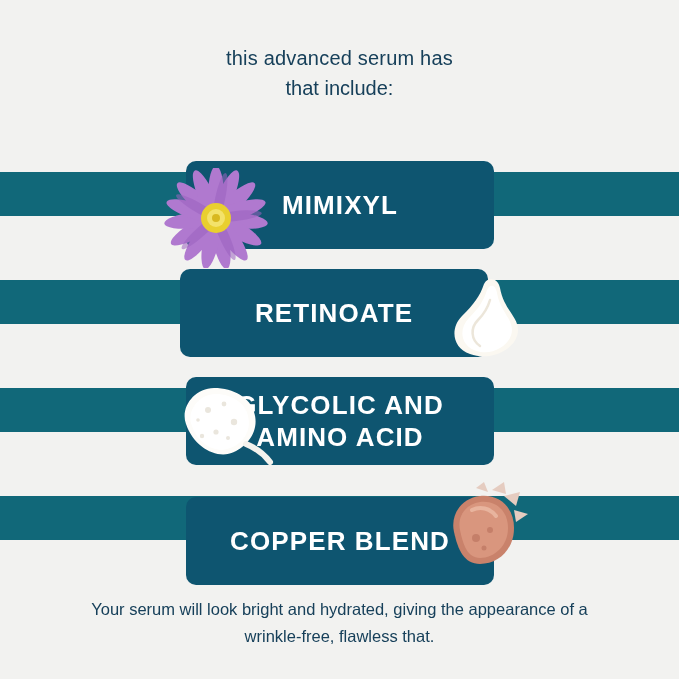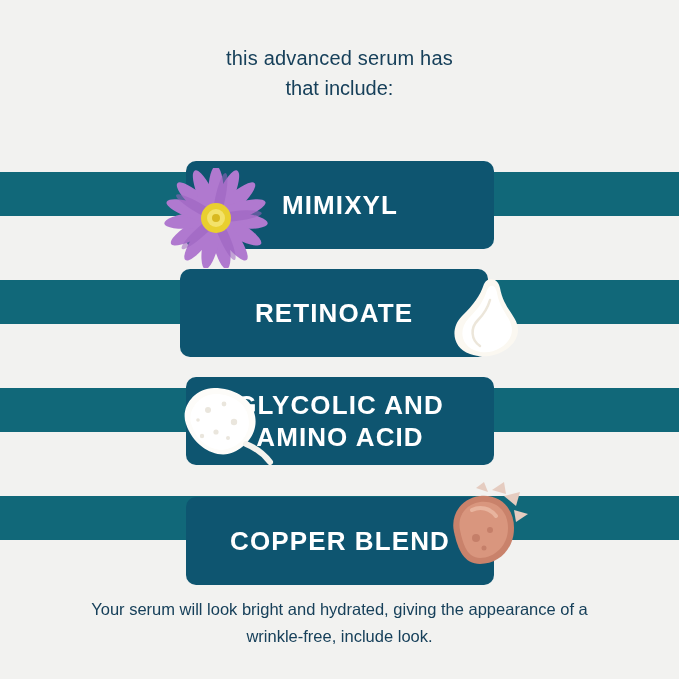--- a/index.html
+++ b/index.html
@@ -209,16 +209,16 @@
     <g fill="#e5ccc0">
       <path d="M60 10 L72 2 L74 14 Z"></path>
       <path d="M72 16 L88 12 L84 26 Z"></path>
       <path d="M82 30 L96 34 L84 42 Z"></path>
       <path d="M44 8 L52 2 L56 12 Z"></path>
     </g>
   </svg>
 
   <div class="footer">
     <span class="fline">Your serum will look bright and hydrated, giving the appearance of a</span>
-    <span class="fline">wrinkle-free, include look.</span>
+    <span class="fline">wrinkle-free, flawless that.</span>
   </div>
 
 </div>
 
 </body></html>

